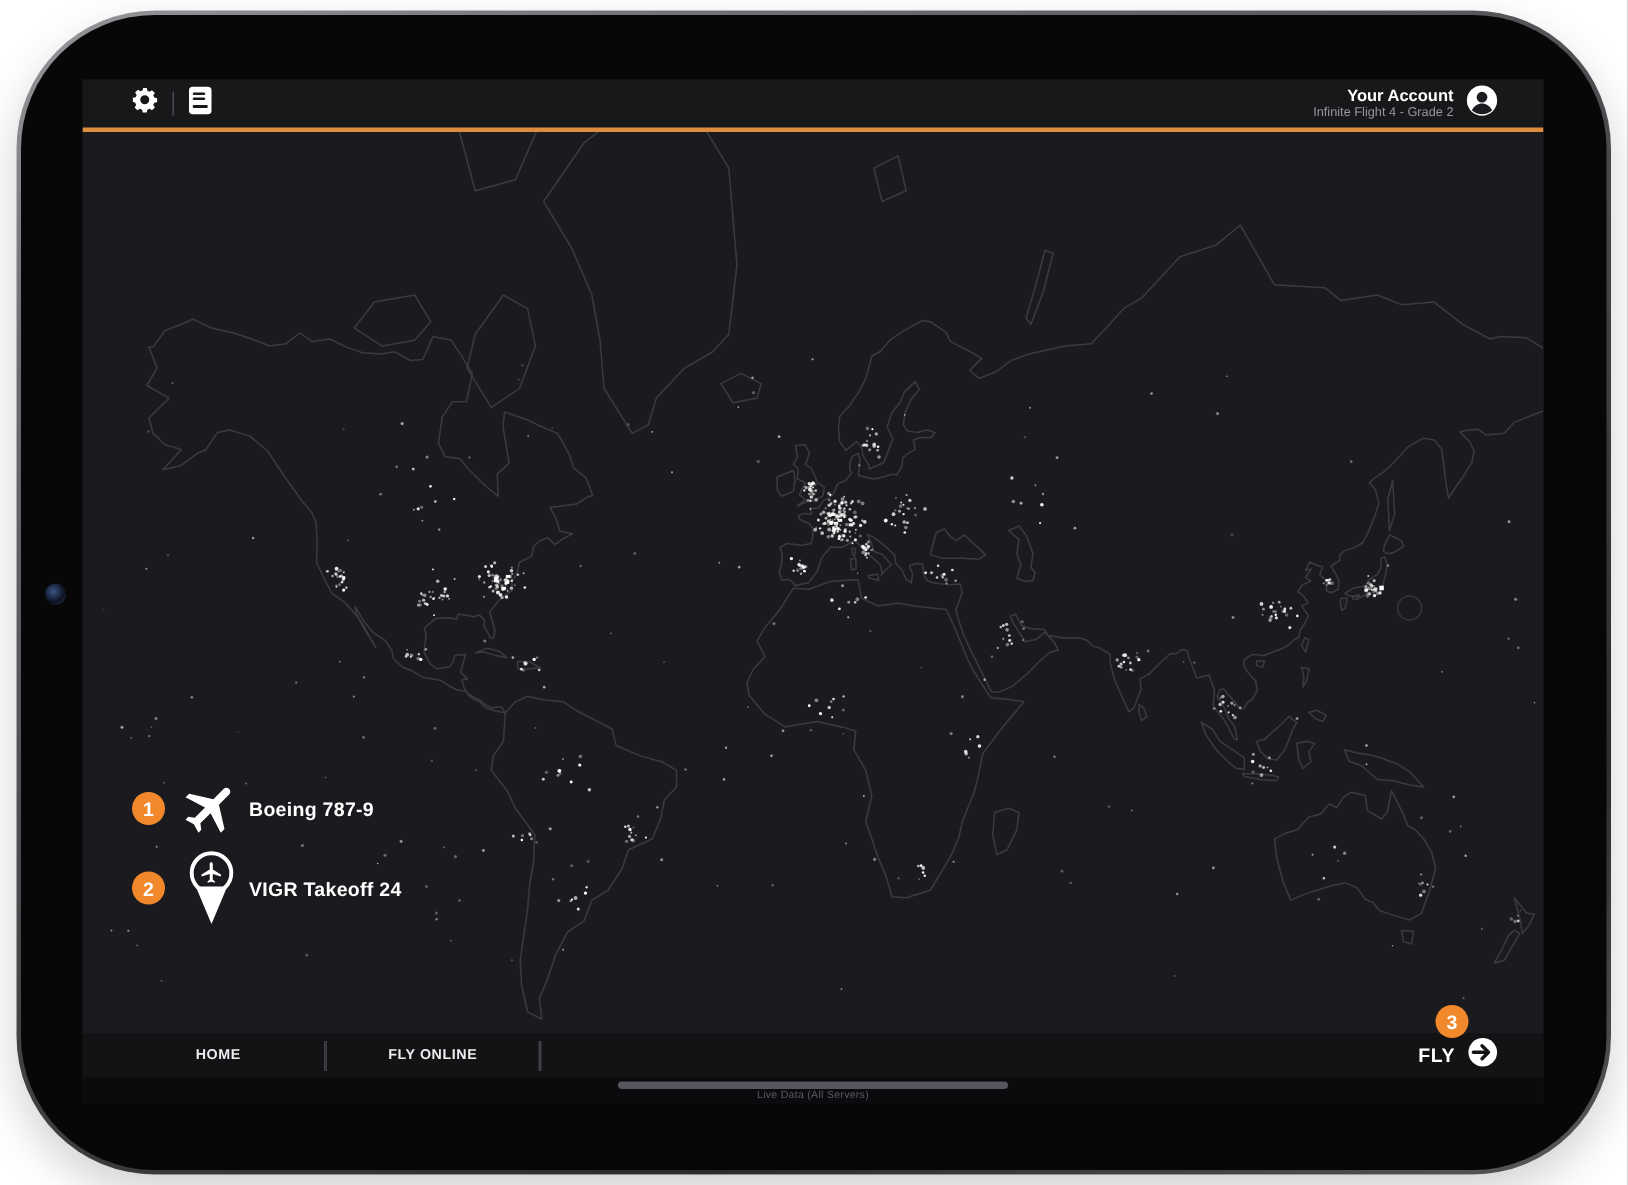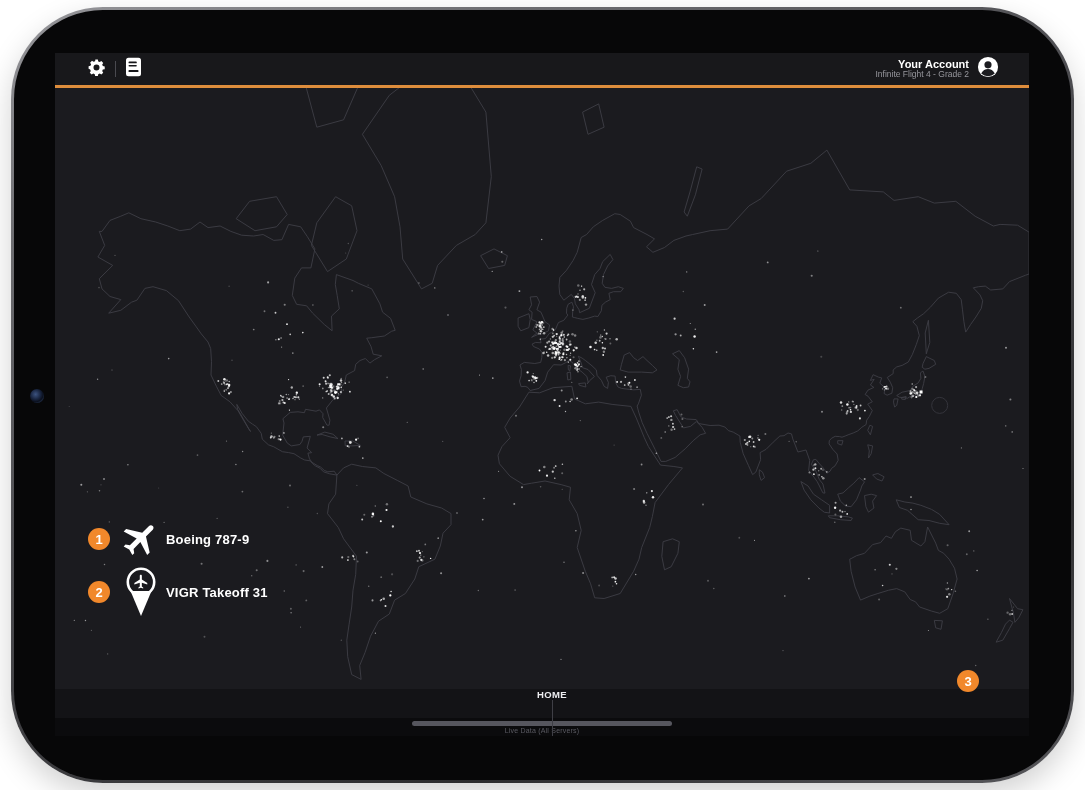--- a/index.html
+++ b/index.html
@@ -61,21 +61,21 @@
     justify-content:center;flex:0 0 auto;
   }
   .anno-icon{width:42px;display:flex;align-items:center;justify-content:center;margin-left:10px;}
   .anno-label{margin-left:4px;font-size:13px;font-weight:700;color:#ffffff;letter-spacing:0.2px;}
 
   .badge-3{position:absolute;left:902px;top:617px;z-index:9;}
 
   
   .nav{
     height:29px;background:#131316;display:flex;align-items:center;
-    padding-left:20px;position:relative;z-index:6;flex-direction:column;
+    padding-left:20px;position:relative;z-index:6;
   }
   .tab{
     width:141px;height:100%;display:flex;align-items:center;justify-content:center;
     font-size:9.5px;font-weight:700;letter-spacing:0.4px;color:#EDEDF0;
     position:relative;cursor:pointer;white-space:nowrap;
   }
   .tab.active::before{
     content:'';position:absolute;left:0;right:0;top:-3px;height:3px;background:var(--accent);
   }
   .tab-sep{width:1px;height:20px;background:#3F3F46;flex:0 0 auto;}
@@ -912,30 +912,31 @@
 
           <div class="anno anno-2">
             <span class="num-badge">2</span>
             <span class="anno-icon">
               <svg width="36" height="52" viewBox="0 0 36 52">
                 <circle cx="18" cy="16" r="13.2" fill="none" stroke="#fff" stroke-width="2.6"></circle>
                 <path transform="translate(10,7.5) scale(0.68)" fill="#fff" d="M21 16v-2l-8-5V3.5C13 2.67 12.33 2 11.5 2S10 2.67 10 3.5V9l-8 5v2l8-2.5V19l-2 1.5V22l3.5-1 3.5 1v-1.5L13 19v-5.5L21 16z"></path>
                 <path d="M7.5 25 L18 50 L28.5 25 Z" fill="#fff"></path>
               </svg>
             </span>
-            <span class="anno-label">VIGR Takeoff 31</span>
+            <span class="anno-label">VIGR Takeoff 24</span>
           </div>
         </div>
 
         <span class="num-badge badge-3">3</span>
 
         <nav class="nav">
           <div class="tab">HOME</div>
           <span class="tab-sep"></span>
           <span class="tab-sep"></span>
+          <div class="tab">FLY ONLINE</div>
           <span class="tab-sep"></span>
           <span class="tab-sep"></span>
 
           <div class="fly-btn">
             <span class="fly-label">FLY</span>
             <span>
               <svg width="21" height="21" viewBox="0 0 22 22">
                 <circle cx="11" cy="11" r="10" fill="#fff"></circle>
                 <path d="M4.5 11h10" stroke="#141417" stroke-width="2.4" stroke-linecap="round"></path>
                 <path d="M10.5 6.5 15 11l-4.5 4.5" fill="none" stroke="#141417" stroke-width="2.4" stroke-linecap="round" stroke-linejoin="round"></path>

